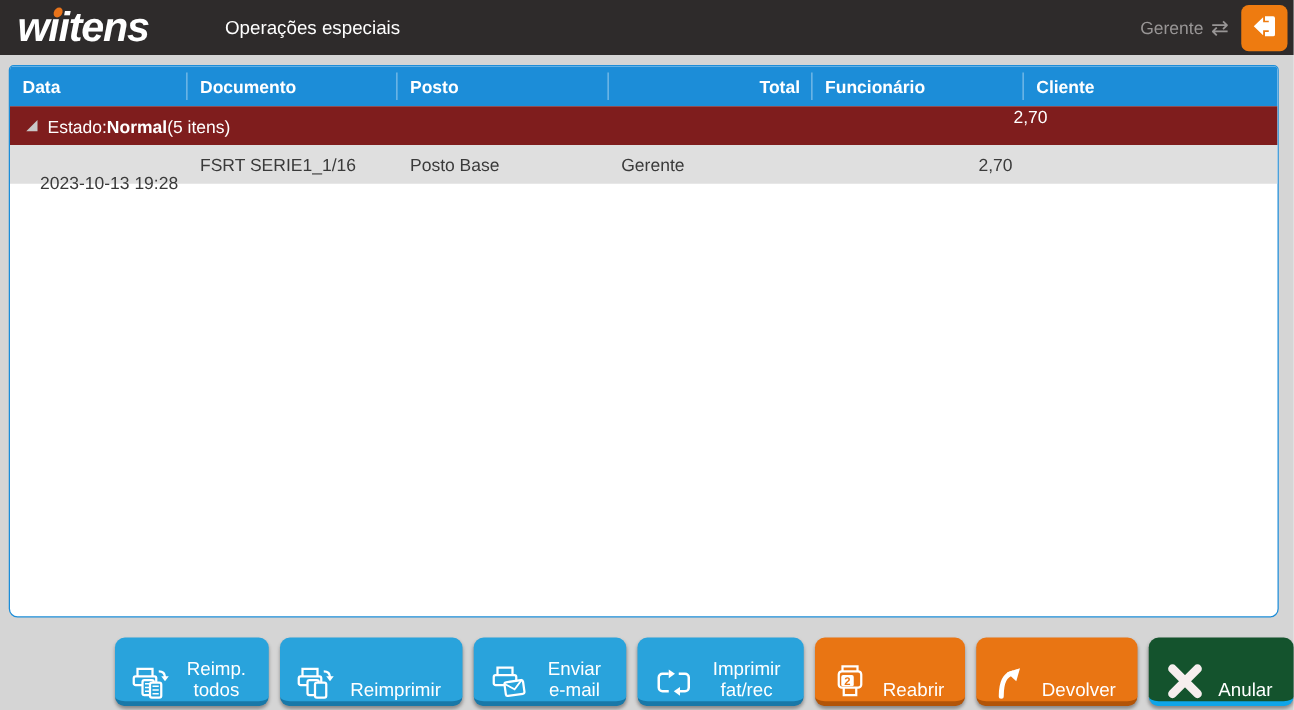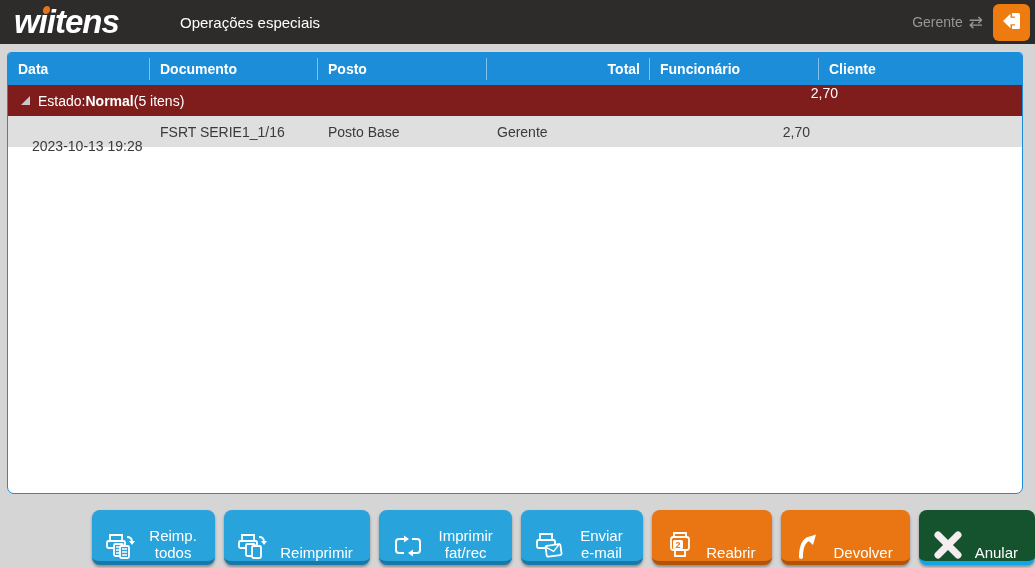--- a/index.html
+++ b/index.html
@@ -163,40 +163,40 @@
         <rect x="16" y="15" width="9" height="12" rx="1.5" fill="#29a3dc"></rect>
         <path d="M23 6 q5 0 5 5" stroke-width="1.8"></path>
         <polygon points="25,10 31,10 28,14" fill="#fff" stroke="none"></polygon>
       </svg>
     </span>
     <span class="lbl">Reimprimir</span>
   </button>
 
   <button class="abtn btn-blue">
     <span>
+      <svg width="34" height="30" viewBox="0 0 34 30" fill="none" stroke="#fff" stroke-width="1.8">
+        <path d="M7 9 V3 h12 v6"></path>
+        <rect x="4" y="9" width="18" height="8" rx="1.5"></rect>
+        <rect x="13" y="14" width="15" height="11" rx="1.5" fill="#29a3dc" transform="rotate(-8 20 19)"></rect>
+        <path d="M13.5 15.5 l7 5 l7 -7" transform="rotate(-8 20 19)" stroke-width="1.4"></path>
+      </svg>
+    </span>
+    <span class="lbl">Enviar e-mail</span>
+  </button>
+
+  <button class="abtn btn-blue">
+    <span>
       <svg width="36" height="30" viewBox="0 0 36 30" fill="none" stroke="#fff" stroke-width="2">
         <path d="M13 8 H8 a3 3 0 0 0 -3 3 v8 a3 3 0 0 0 3 3 h5"></path>
         <path d="M21 8 h5 a3 3 0 0 1 3 3 v8 a3 3 0 0 1 -3 3 h-5"></path>
         <polygon points="13,4.5 13,11.5 18,8" fill="#fff" stroke="none"></polygon>
         <polygon points="22,18.5 22,25.5 17,22" fill="#fff" stroke="none"></polygon>
       </svg>
     </span>
     <span class="lbl">Imprimir fat/rec</span>
-  </button>
-
-  <button class="abtn btn-blue">
-    <span>
-      <svg width="34" height="30" viewBox="0 0 34 30" fill="none" stroke="#fff" stroke-width="1.8">
-        <path d="M7 9 V3 h12 v6"></path>
-        <rect x="4" y="9" width="18" height="8" rx="1.5"></rect>
-        <rect x="13" y="14" width="15" height="11" rx="1.5" fill="#29a3dc" transform="rotate(-8 20 19)"></rect>
-        <path d="M13.5 15.5 l7 5 l7 -7" transform="rotate(-8 20 19)" stroke-width="1.4"></path>
-      </svg>
-    </span>
-    <span class="lbl">Enviar e-mail</span>
   </button>
 
   <button class="abtn btn-orange">
     <span>
       <svg width="32" height="32" viewBox="0 0 32 32" fill="none" stroke="#fff" stroke-width="1.8">
         <path d="M10 8 V4 h12 v4"></path>
         <rect x="7" y="8" width="18" height="13" rx="2.5"></rect>
         <path d="M11 21 v6 h10 v-6"></path>
         <rect x="9" y="11" width="10" height="9" rx="1.5" fill="#fff" stroke="none"></rect>
         <text x="14" y="19" font-size="9" font-weight="bold" fill="#e97513" text-anchor="middle" stroke="none" font-family="Liberation Sans, sans-serif">2</text>

